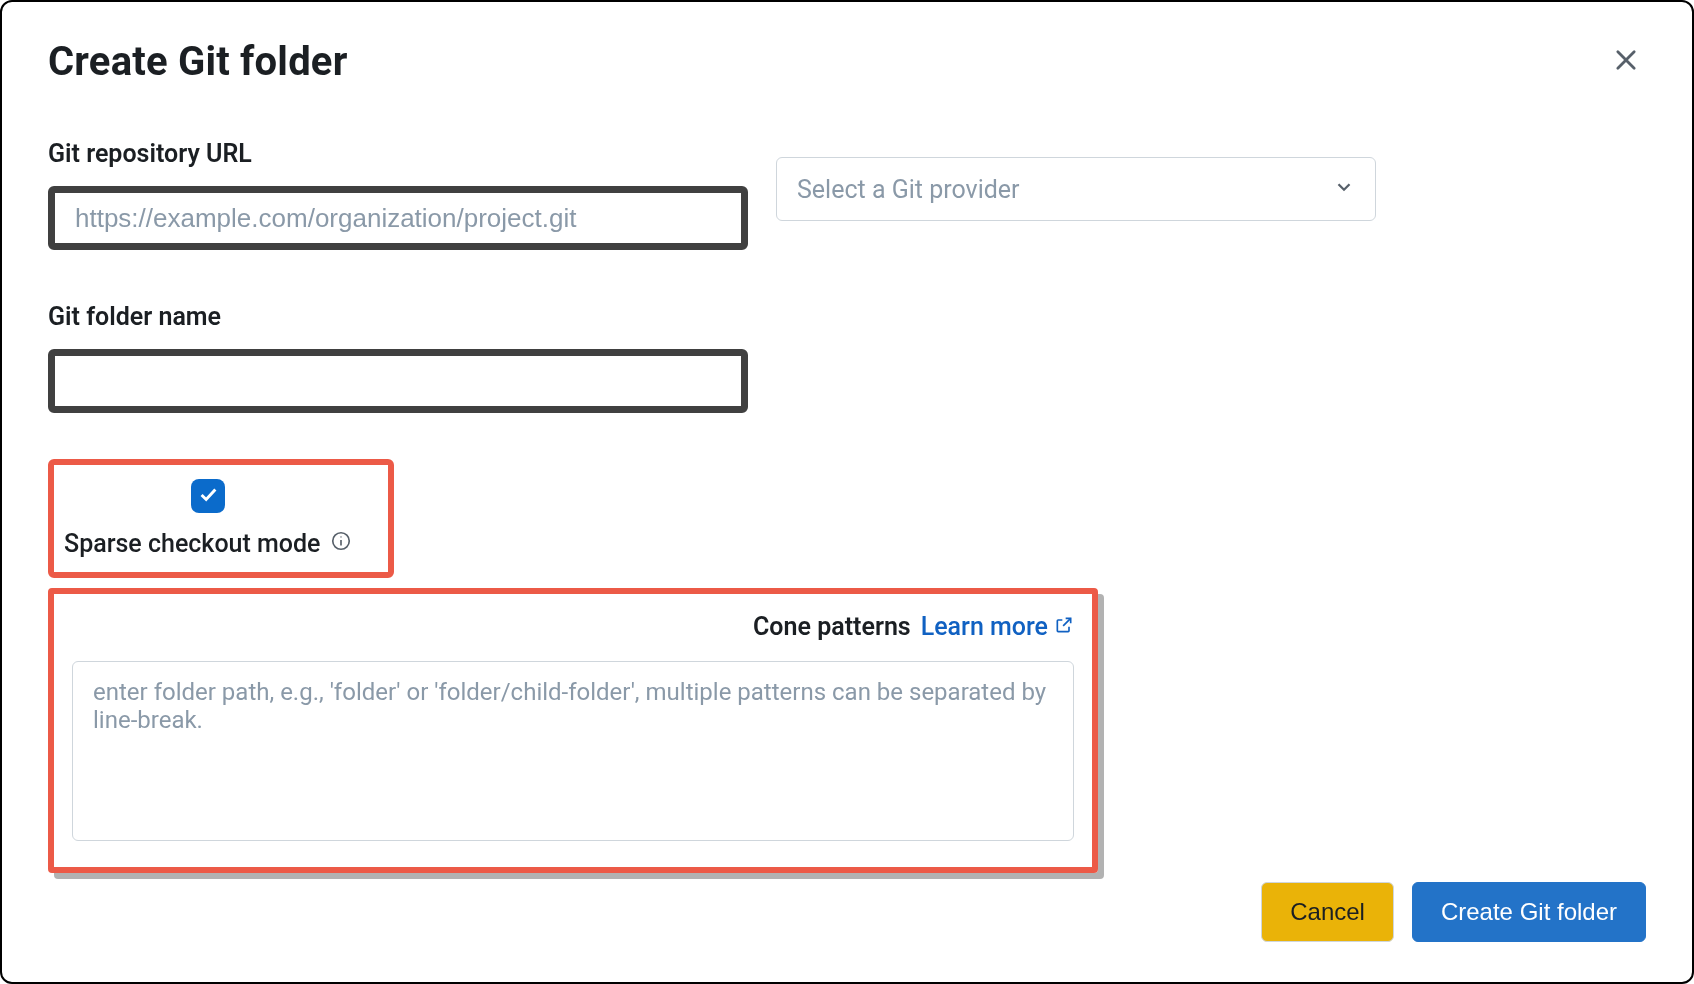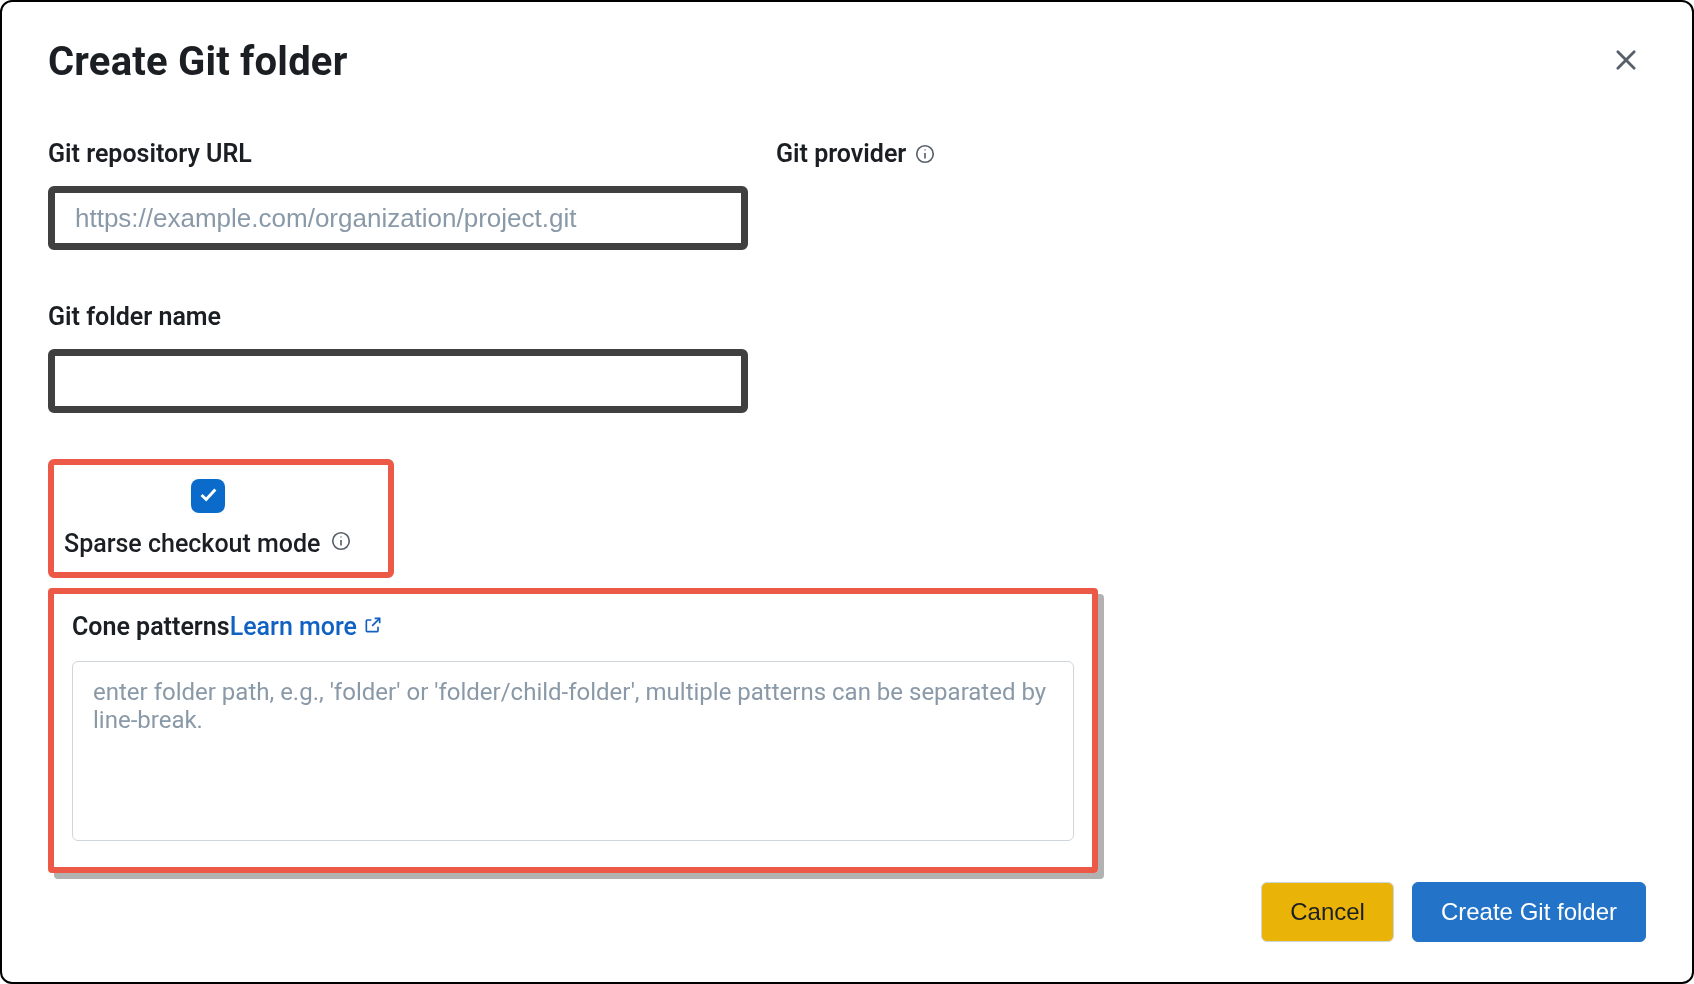--- a/index.html
+++ b/index.html
@@ -90,21 +90,21 @@
 
   
   .hl-cone {
     border:6px solid #ec5a47;
     border-radius:4px;
     width:1050px;
     margin-top:10px;
     padding:18px 18px 22px 18px;
     box-shadow: 6px 6px 0 rgba(0,0,0,0.30);
   }
-  .cone-head { display:flex; align-items:center; gap:0; }
+  .cone-head { display:flex; align-items:center; gap:10px;justify-content:flex-end; }
   .cone-title { font-size:25px; font-weight:600; }
   .learn-more { font-size:25px; font-weight:500; color:#1061c2; text-decoration:none; display:inline-flex; align-items:center; gap:6px; cursor:pointer; }
   .learn-more svg { width:20px; height:20px; stroke:#1061c2; stroke-width:2; fill:none; }
 
   .cone-textarea {
     margin-top:20px;
     width:100%;
     height:180px;
     border:1px solid #cfd6dc;
     border-radius:6px;
@@ -146,27 +146,25 @@
 
   <div class="body">
 
     <div class="row">
       <div class="field url">
         <div class="label">Git repository URL</div>
         <input class="text-input" type="text" placeholder="https://example.com/organization/project.git" style="">
       </div>
 
       <div class="field provider">
-        <div class="label">
-          <span>Git provider</span>
-          <span class="info">
+        <div class="select">
+          <span>Select a Git provider</span>
+          <span class="chev">
             <svg viewBox="0 0 24 24">
-                <circle cx="12" cy="12" r="9"></circle>
-                <line x1="12" y1="11" x2="12" y2="17"></line>
-                <circle cx="12" cy="7.5" r="0.8" fill="#57606a" stroke="none"></circle>
+                <polyline points="6 9 12 15 18 9"></polyline>
               </svg>
           </span>
         </div>
       </div>
     </div>
 
     <div class="field folder">
       <div class="label">Git folder name</div>
       <input class="text-input" type="text" style="">
     </div>

